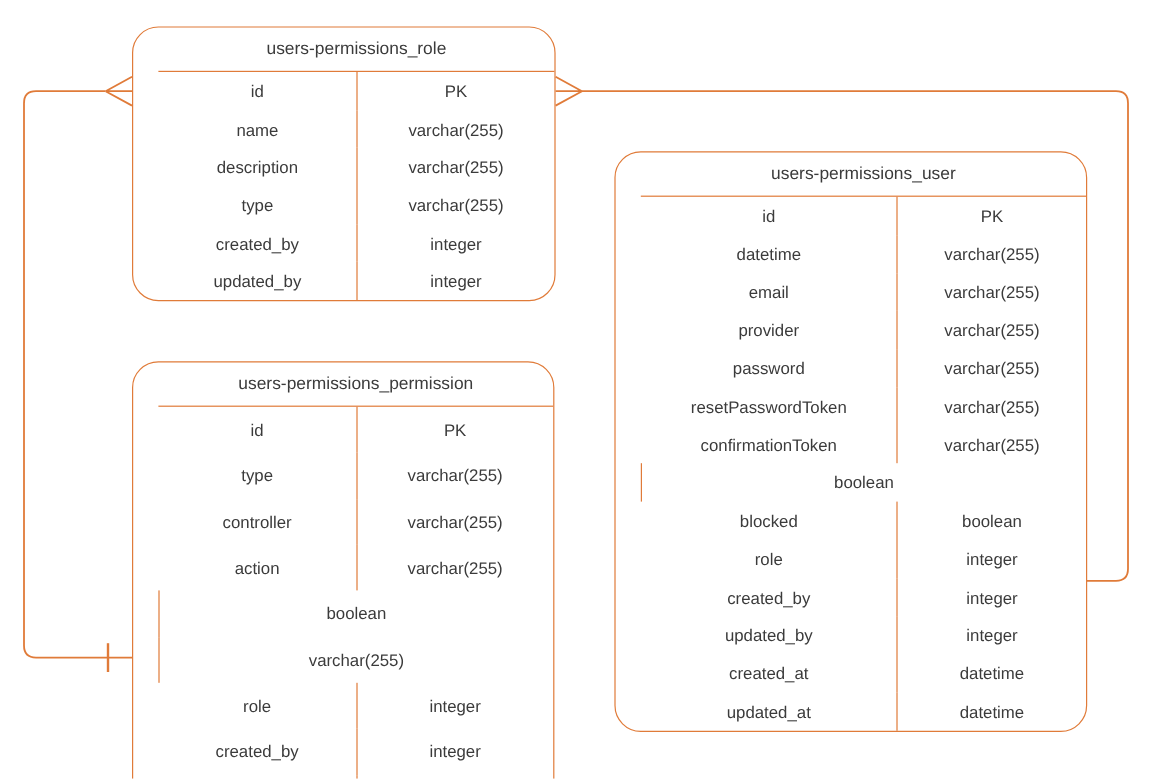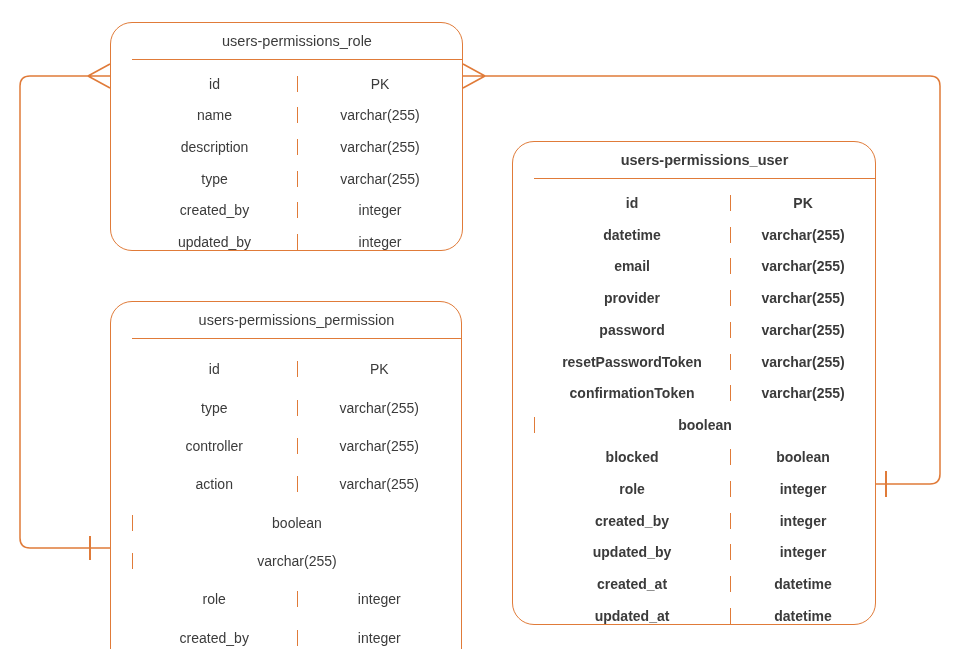--- a/index.html
+++ b/index.html
@@ -49,35 +49,35 @@
     justify-content: center;
     border-bottom: 1.5px solid var(--accent);
     font-size: 14.5px;
     white-space: nowrap;
   }
   .rows {
     flex: 1 1 auto;
     display: flex;
     flex-direction: column;
   }
-  .field-row { flex: 1 1 0; display: flex; align-items: flex-end; }
+  .field-row { flex: 1 1 0; display: flex; }
   .cell {
     display: flex;
     align-items: center;
     justify-content: center;
     font-size: 14px;
     white-space: nowrap;
     overflow: hidden;
   }
   .cell.name { width: 50%; }
   .cell.type { flex: 1; border-left: 1.5px solid var(--accent); }
 
   .role-table       { left: 110px; top: 22px;  width: 353px; height: 229px; }
   .permission-table { left: 110px; top: 301px; width: 352px; height: 384px; }
-  .user-table       { left: 512px; top: 141px; width: 364px; height: 484px; font-weight: bold; }
+  .user-table       { left: 512px; top: 126px; width: 394px; height: 484px; }
   .user-table .cell.name { width: 57.5%; }
 </style>
 </head>
 <body>
 
 <div class="canvas">
 
   <svg class="connector-layer" viewBox="0 0 960 649" xmlns="http://www.w3.org/2000/svg">
 
     <g>

